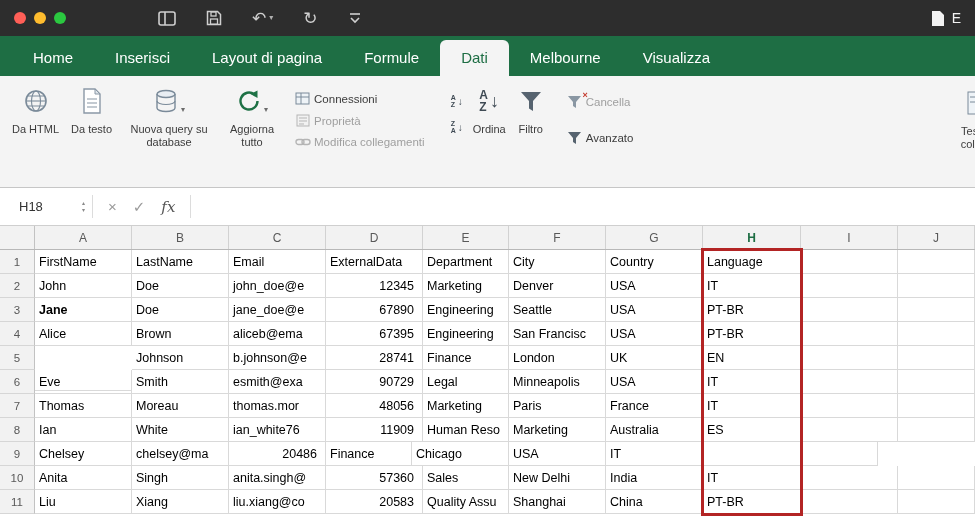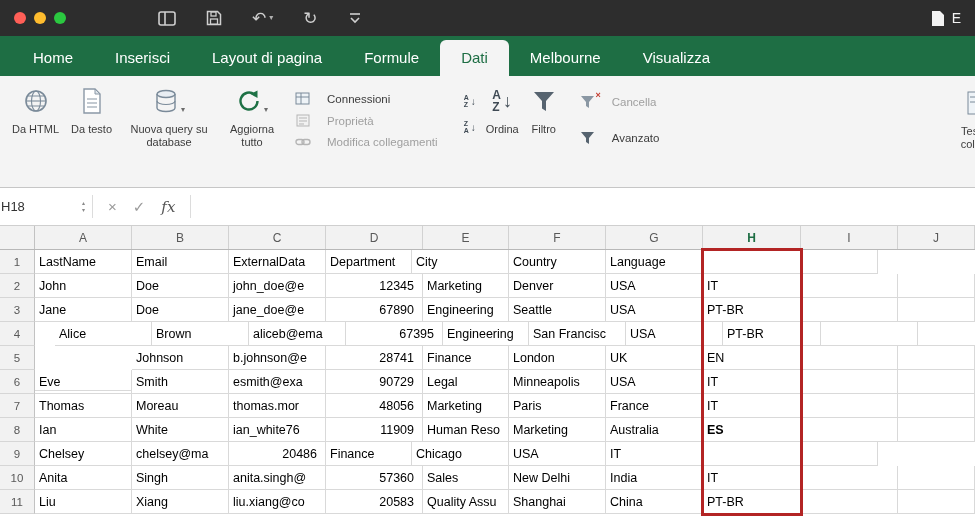--- a/index.html
+++ b/index.html
@@ -36,39 +36,39 @@
   .bicon { height:34px; display:flex; align-items:center; justify-content:center; gap:2px; }
   .dcaret { font-size:8px; color:#6b6b6b; align-self:flex-end; margin-bottom:4px; }
   .blabel { font-size:11px; color:#3c3c3c; text-align:center; line-height:1.2; margin-top:5px; }
   .bigbtn .blabel { max-width:52px; }
   .bigbtn.wide .blabel { max-width:90px; }
   .bigbtn.testo { position:absolute; left:938px; top:8px; width:84px; }
   .bigbtn.testo .blabel { max-width:58px; }
 
   .rstack { display:flex; flex-direction:column; gap:9px; padding:10px 8px 0; }
   .rstack.filters { gap:22px; padding-top:13px; margin-left:6px; }
-  .srow { display:flex; align-items:center; gap:16px; font-size:11.5px; color:#3c3c3c;
+  .srow { display:flex; align-items:center; gap:3px; font-size:11.5px; color:#3c3c3c;
     white-space:nowrap; }
   .srow.disabled { color:#9f9f9f; }
   .sicon { display:inline-flex; width:17px; justify-content:center; }
   .sicon.rel { position:relative; }
   .redx { position:absolute; top:-5px; right:-5px; color:#c43b2e; font-size:9px; font-weight:bold; }
 
   .sortcol { display:flex; flex-direction:column; gap:12px; padding:12px 2px 0 14px; }
   .sbtn { display:flex; align-items:center; gap:2px; }
   .lcol { display:flex; flex-direction:column; line-height:1; font-weight:bold; color:#3f4a54; }
   .sbtn .lcol { font-size:7px; }
   .sarrow { font-size:10px; color:#3f4a54; }
   .azbig .lcol.big { font-size:12px; }
   .barrow { font-size:18px; color:#3f4a54; }
 
   
   .formulabar { height:38px; flex:0 0 auto; background:#fff; border-bottom:1px solid #cfcfcf;
     display:flex; align-items:stretch; }
-  .namebox { width:92px; display:flex; align-items:center; padding-left:1px;
+  .namebox { width:92px; display:flex; align-items:center; padding-left:19px;
     font-size:13px; color:#333; }
   .stepper { margin-left:auto; padding-right:7px; display:flex; flex-direction:column;
     justify-content:center; gap:1px; font-size:6px; color:#8a8a8a; line-height:1; }
   .fdiv { width:1px; background:#dcdcdc; margin:7px 0; }
   .fbtns { display:flex; align-items:center; gap:16px; padding:0 15px; }
   .fbtn { color:#9a9a9a; font-size:15px; }
   .fx { font-family:"DejaVu Serif","Liberation Serif",serif; font-style:italic;
     color:#555; font-size:15px; }
   .finput { flex:1; font-size:13px; color:#333; display:flex; align-items:center; padding:0 8px; }
 
@@ -333,20 +333,21 @@
         <div class="colhead" style="width: 86px;">E</div>
         <div class="colhead" style="width: 97px;">F</div>
         <div class="colhead" style="width: 97px;">G</div>
         <div class="colhead sel" style="width: 98px;">H</div>
         <div class="colhead" style="width: 97px;">I</div>
         <div class="colhead" style="width: 77px;">J</div>
       </div>
     <div>
         <div class="grow" style="height: 24px;">
           <div class="gutter" style="width: 35px;">1</div>
+          <div class="cell" style="width: 97px;">FirstName</div>
           <div class="cell" style="width: 97px;">LastName</div>
           <div class="cell" style="width: 97px;">Email</div>
           <div class="cell" style="width: 97px;">ExternalData</div>
           <div class="cell" style="width: 86px;">Department</div>
           <div class="cell" style="width: 97px;">City</div>
           <div class="cell" style="width: 97px;">Country</div>
           <div class="cell" style="width: 98px;">Language</div>
           <div class="cell" style="width: 97px;"></div>
           <div class="cell" style="width: 77px;"></div>
         </div>
@@ -358,34 +359,34 @@
           <div class="cell num" style="width: 97px;">12345</div>
           <div class="cell" style="width: 86px;">Marketing</div>
           <div class="cell" style="width: 97px;">Denver</div>
           <div class="cell" style="width: 97px;">USA</div>
           <div class="cell" style="width: 98px;">IT</div>
           <div class="cell" style="width: 97px;"></div>
           <div class="cell" style="width: 77px;"></div>
         </div>
         <div class="grow" style="height: 24px;">
           <div class="gutter" style="width: 35px;">3</div>
-          <div class="cell" style="width: 97px;">Jane</div>
+          <div class="cell" style="width: 97px; font-weight: bold;">Jane</div>
           <div class="cell" style="width: 97px;">Doe</div>
           <div class="cell" style="width: 97px;">jane_doe@e</div>
           <div class="cell num" style="width: 97px;">67890</div>
           <div class="cell" style="width: 86px;">Engineering</div>
           <div class="cell" style="width: 97px;">Seattle</div>
           <div class="cell" style="width: 97px;">USA</div>
           <div class="cell" style="width: 98px;">PT-BR</div>
           <div class="cell" style="width: 97px;"></div>
           <div class="cell" style="width: 77px;"></div>
         </div>
         <div class="grow" style="height: 24px;">
           <div class="gutter" style="width: 35px;">4</div>
-          <div class="cell" style="width: 97px; margin-left: 20px;">Alice</div>
+          <div class="cell" style="width: 97px;">Alice</div>
           <div class="cell" style="width: 97px;">Brown</div>
           <div class="cell" style="width: 97px;">aliceb@ema</div>
           <div class="cell num" style="width: 97px;">67395</div>
           <div class="cell" style="width: 86px;">Engineering</div>
           <div class="cell" style="width: 97px;">San Francisc</div>
           <div class="cell" style="width: 97px;">USA</div>
           <div class="cell" style="width: 98px;">PT-BR</div>
           <div class="cell" style="width: 97px;"></div>
           <div class="cell" style="width: 77px;"></div>
         </div>
@@ -430,21 +431,21 @@
         </div>
         <div class="grow" style="height: 24px;">
           <div class="gutter" style="width: 35px;">8</div>
           <div class="cell" style="width: 97px;">Ian</div>
           <div class="cell" style="width: 97px;">White</div>
           <div class="cell" style="width: 97px;">ian_white76</div>
           <div class="cell num" style="width: 97px;">11909</div>
           <div class="cell" style="width: 86px;">Human Reso</div>
           <div class="cell" style="width: 97px;">Marketing</div>
           <div class="cell" style="width: 97px;">Australia</div>
-          <div class="cell" style="width: 98px; font-weight: bold;">ES</div>
+          <div class="cell" style="width: 98px;">ES</div>
           <div class="cell" style="width: 97px;"></div>
           <div class="cell" style="width: 77px;"></div>
         </div>
         <div class="grow" style="height: 24px;">
           <div class="gutter" style="width: 35px;">9</div>
           <div class="cell" style="width: 97px;">Chelsey</div>
           <div class="cell" style="width: 97px;">chelsey@ma</div>
           <div class="cell num" style="width: 97px;">20486</div>
           <div class="cell" style="width: 86px;">Finance</div>
           <div class="cell" style="width: 97px; text-align: center;">Chicago</div>

